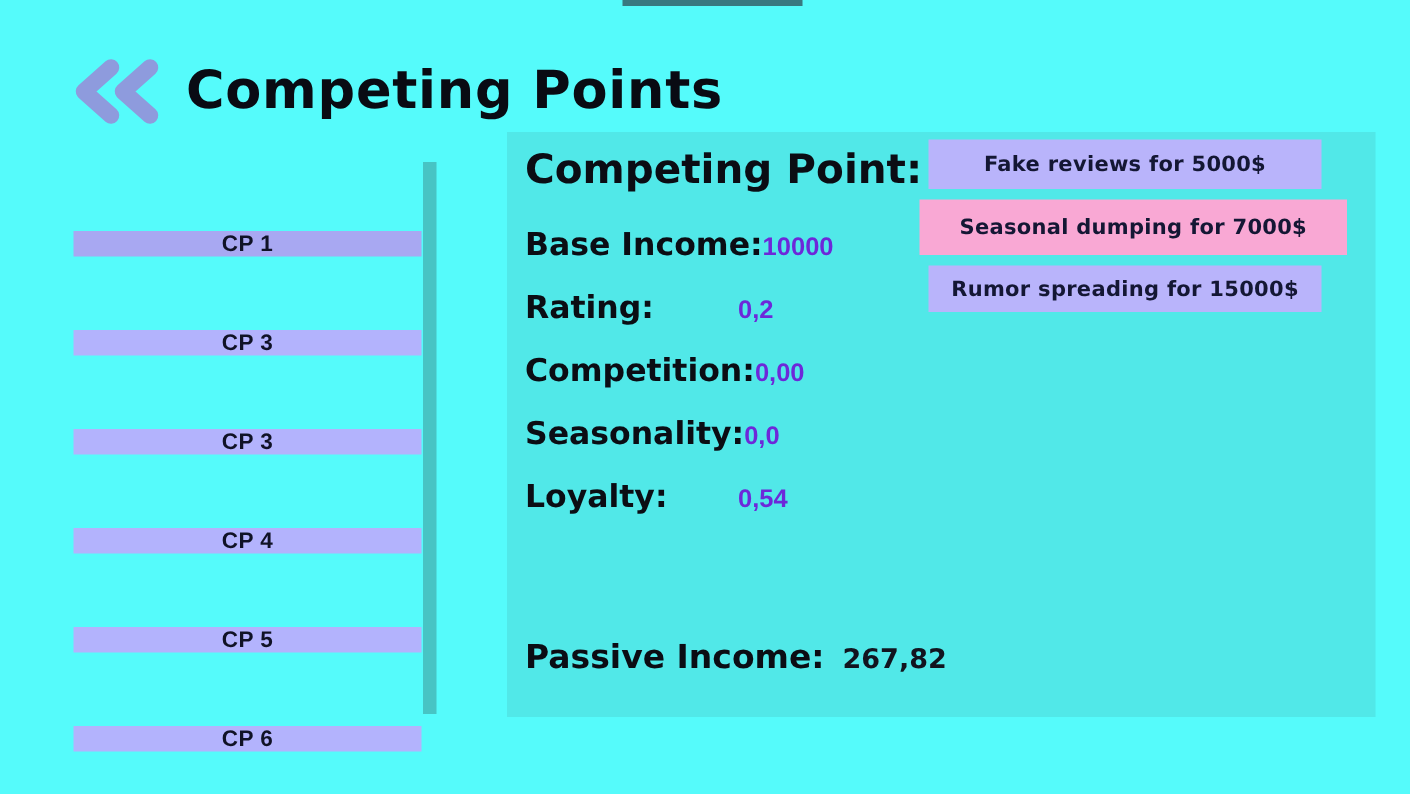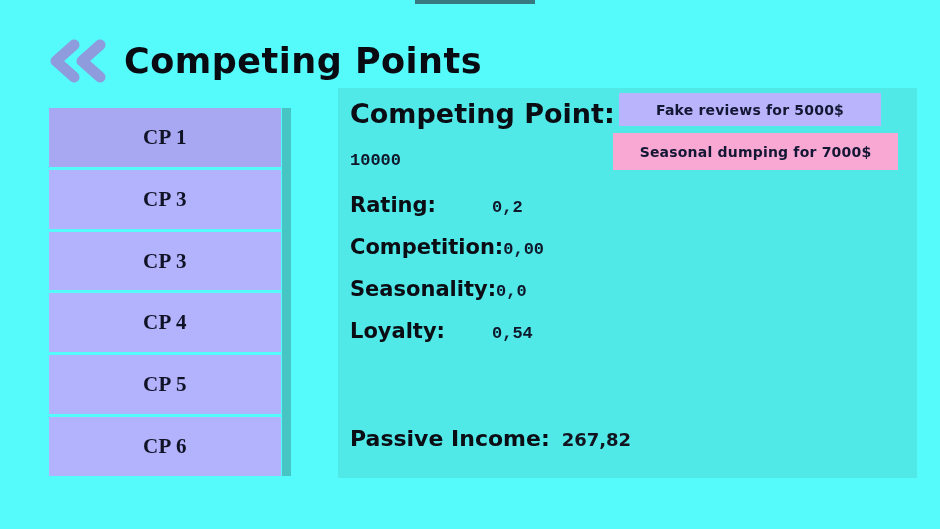--- a/index.html
+++ b/index.html
@@ -79,26 +79,27 @@
     flex-direction: column;
   }
   .sidebar-item {
     flex: 1 1 0;
     margin-bottom: 3px;
     background: #b3b3fd;
     display: flex;
     align-items: center;
     justify-content: center;
     color: #101226;
-    font-family: Liberation Serif, serif;
-    font-size: 21px;
+    font-family: Liberation Sans, sans-serif;
+    font-size: 15px;
     font-weight: bold;
     letter-spacing: .3px;
     cursor: pointer;
     box-sizing: border-box;
+    margin-top: 46px;
   }
   .sidebar-item:last-child { margin-bottom: 0; }
   .sidebar-item.selected { background: #a8a8f2; }
 
   
   .detail-panel {
     position: absolute;
     left: 338px;
     top: 88px;
     width: 547px;
@@ -128,24 +129,24 @@
   }
   .stat-label {
     font-family: "DejaVu Sans", sans-serif;
     font-size: 21px;
     font-weight: bold;
     color: #0b0d14;
     white-space: nowrap;
     min-width: 142px;
   }
   .stat-value {
-    font-family: Liberation Mono, monospace;
+    font-family: Liberation Sans, sans-serif;
     font-size: 17px;
     font-weight: bold;
-    color: #0f172a;
+    color: #6d28d9;
     white-space: nowrap;
   }
 
   .passive-row {
     position: absolute;
     left: 12px;
     top: 338px;
     display: flex;
     align-items: baseline;
   }
@@ -231,20 +232,21 @@
   </div>
   <div class="sidebar-track"></div>
 </div>
 
 <div class="detail-panel">
 
   <div class="detail-inner">
     <div class="panel-heading">Competing Point:</div>
 
     <div class="stat-row">
+      <span class="stat-label">Base Income:</span>
       <span class="stat-value">10000</span>
     </div>
 
     <div class="stat-row">
       <span class="stat-label">Rating:</span>
       <span class="stat-value">0,2</span>
     </div>
 
     <div class="stat-row">
       <span class="stat-label">Competition:</span>
@@ -263,15 +265,16 @@
   </div>
 
   <div class="passive-row">
     <span class="passive-label">Passive Income:</span>
     <span class="passive-value">267,82</span>
   </div>
 
   <div class="actions">
     <div class="action-btn a1">Fake reviews for 5000$</div>
     <div class="action-btn a2">Seasonal dumping for 7000$</div>
+    <div class="action-btn a3">Rumor spreading for 15000$</div>
   </div>
 
 </div>
 
 </body></html>

